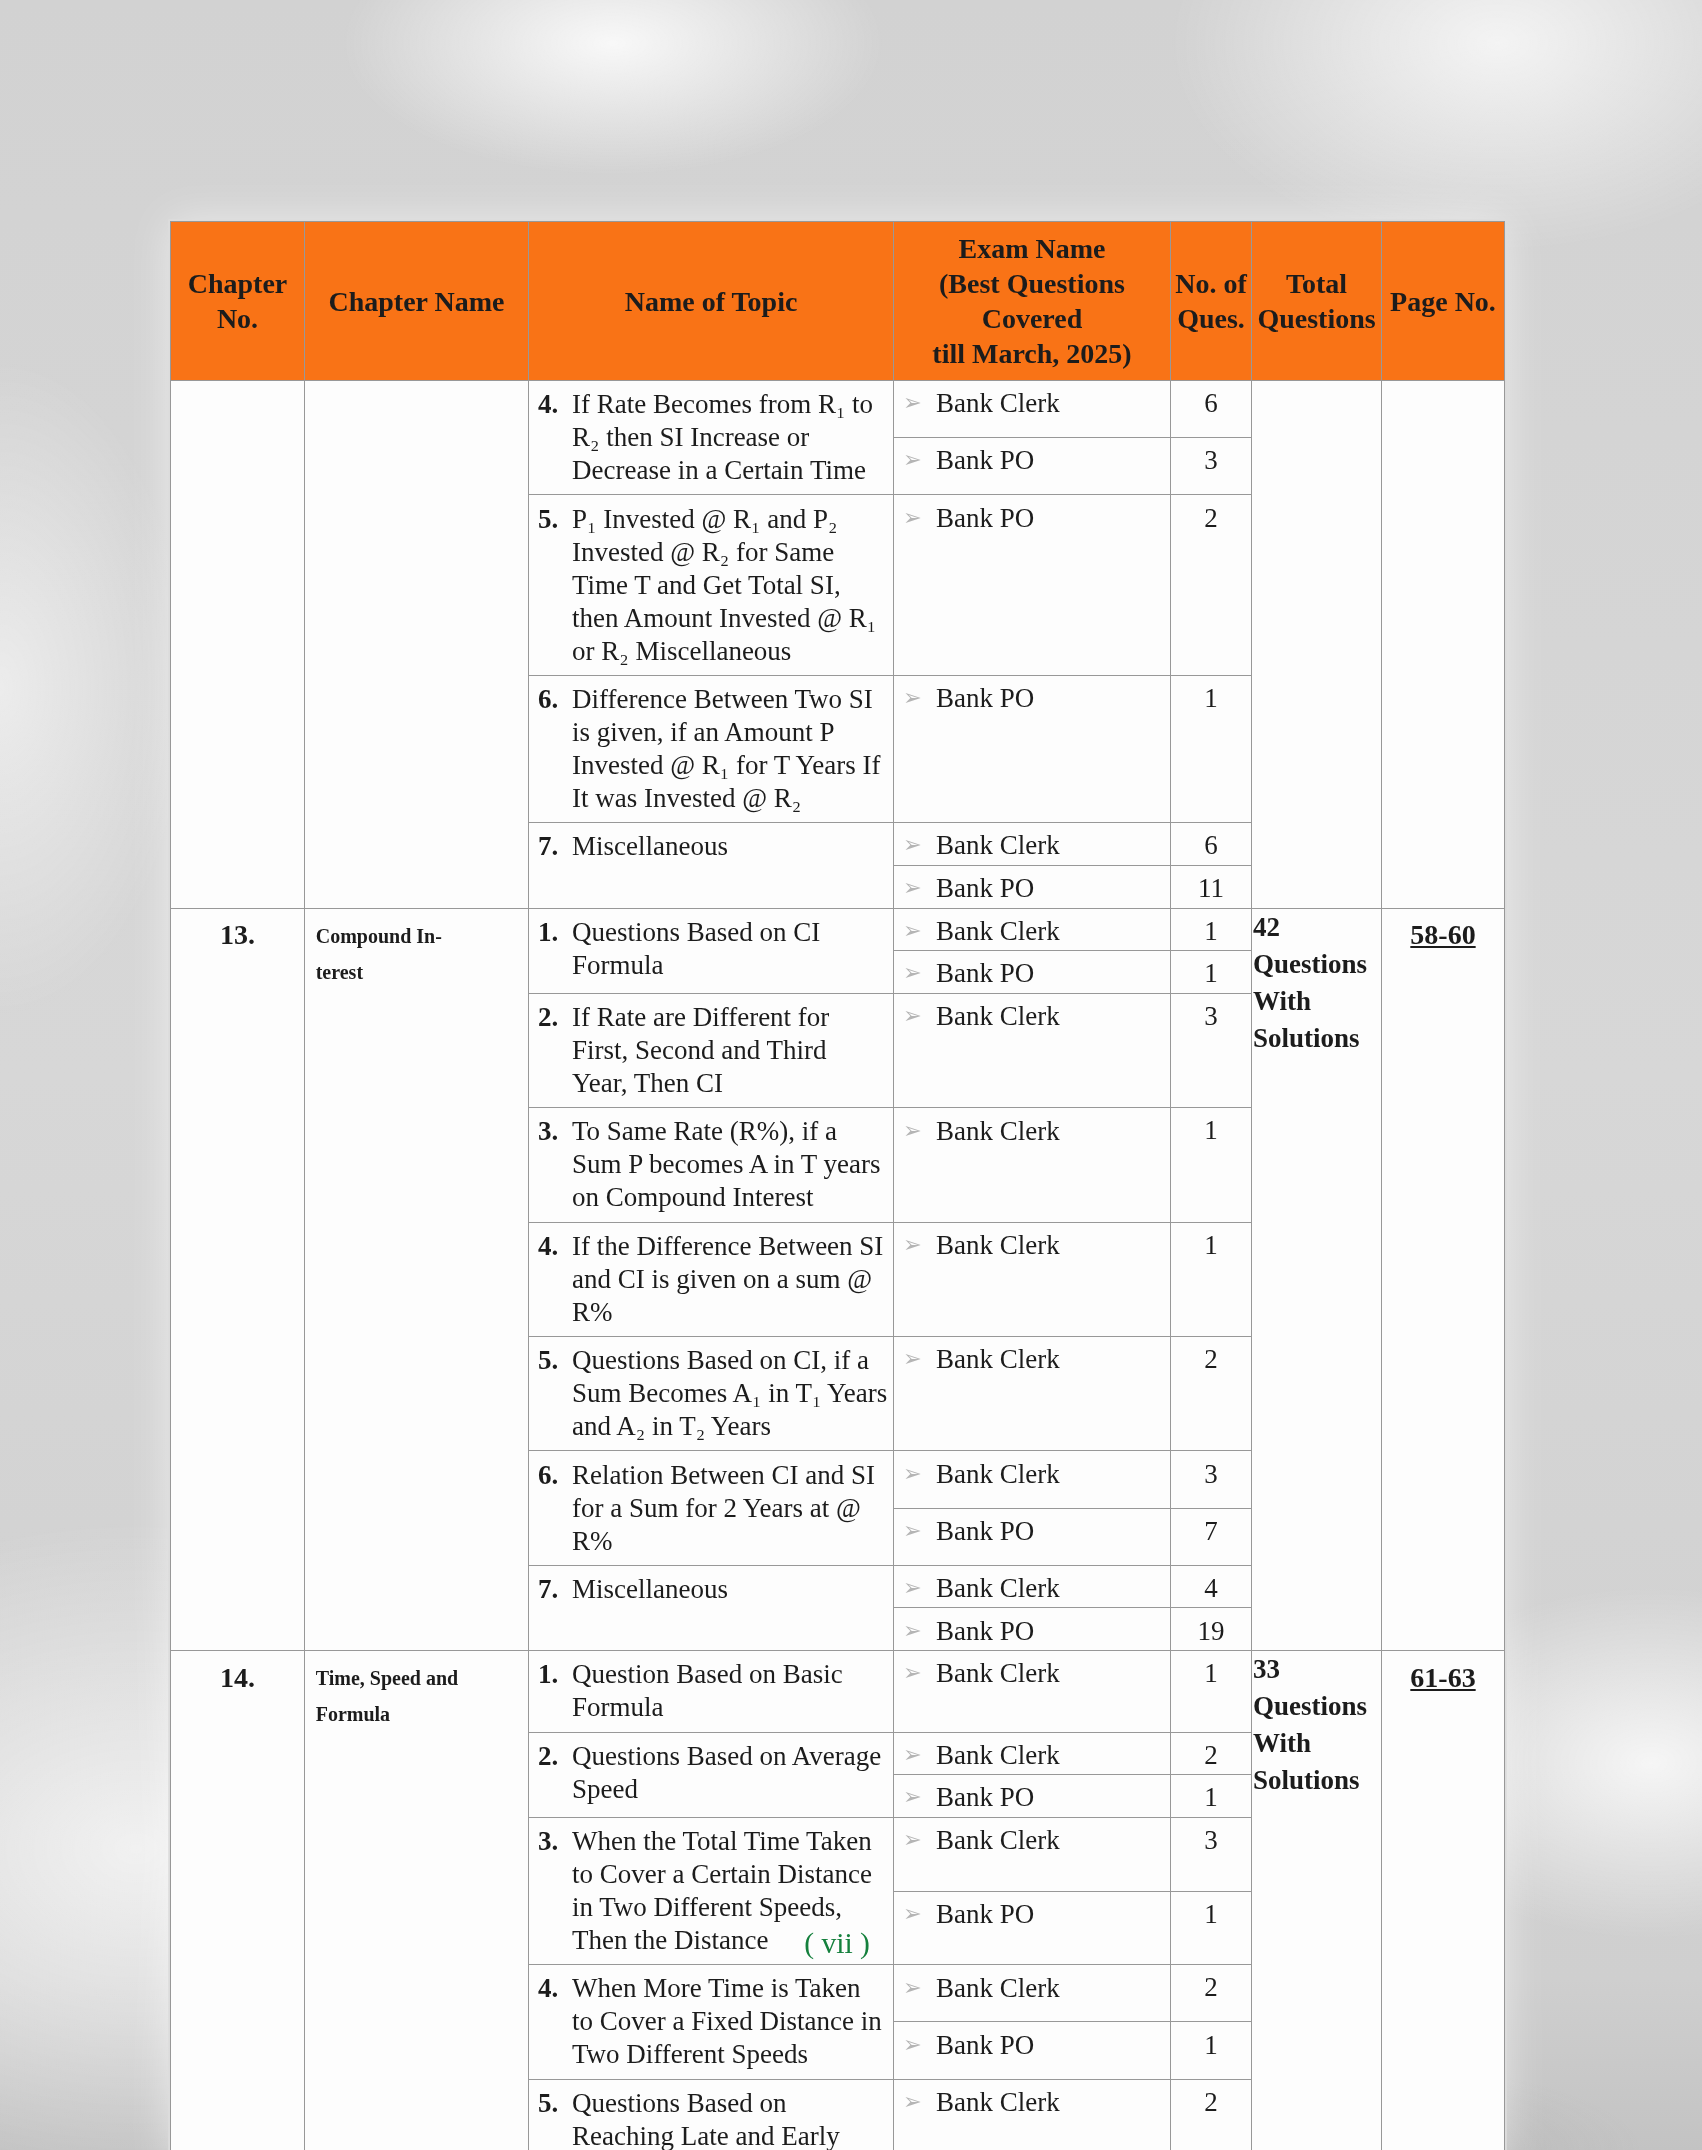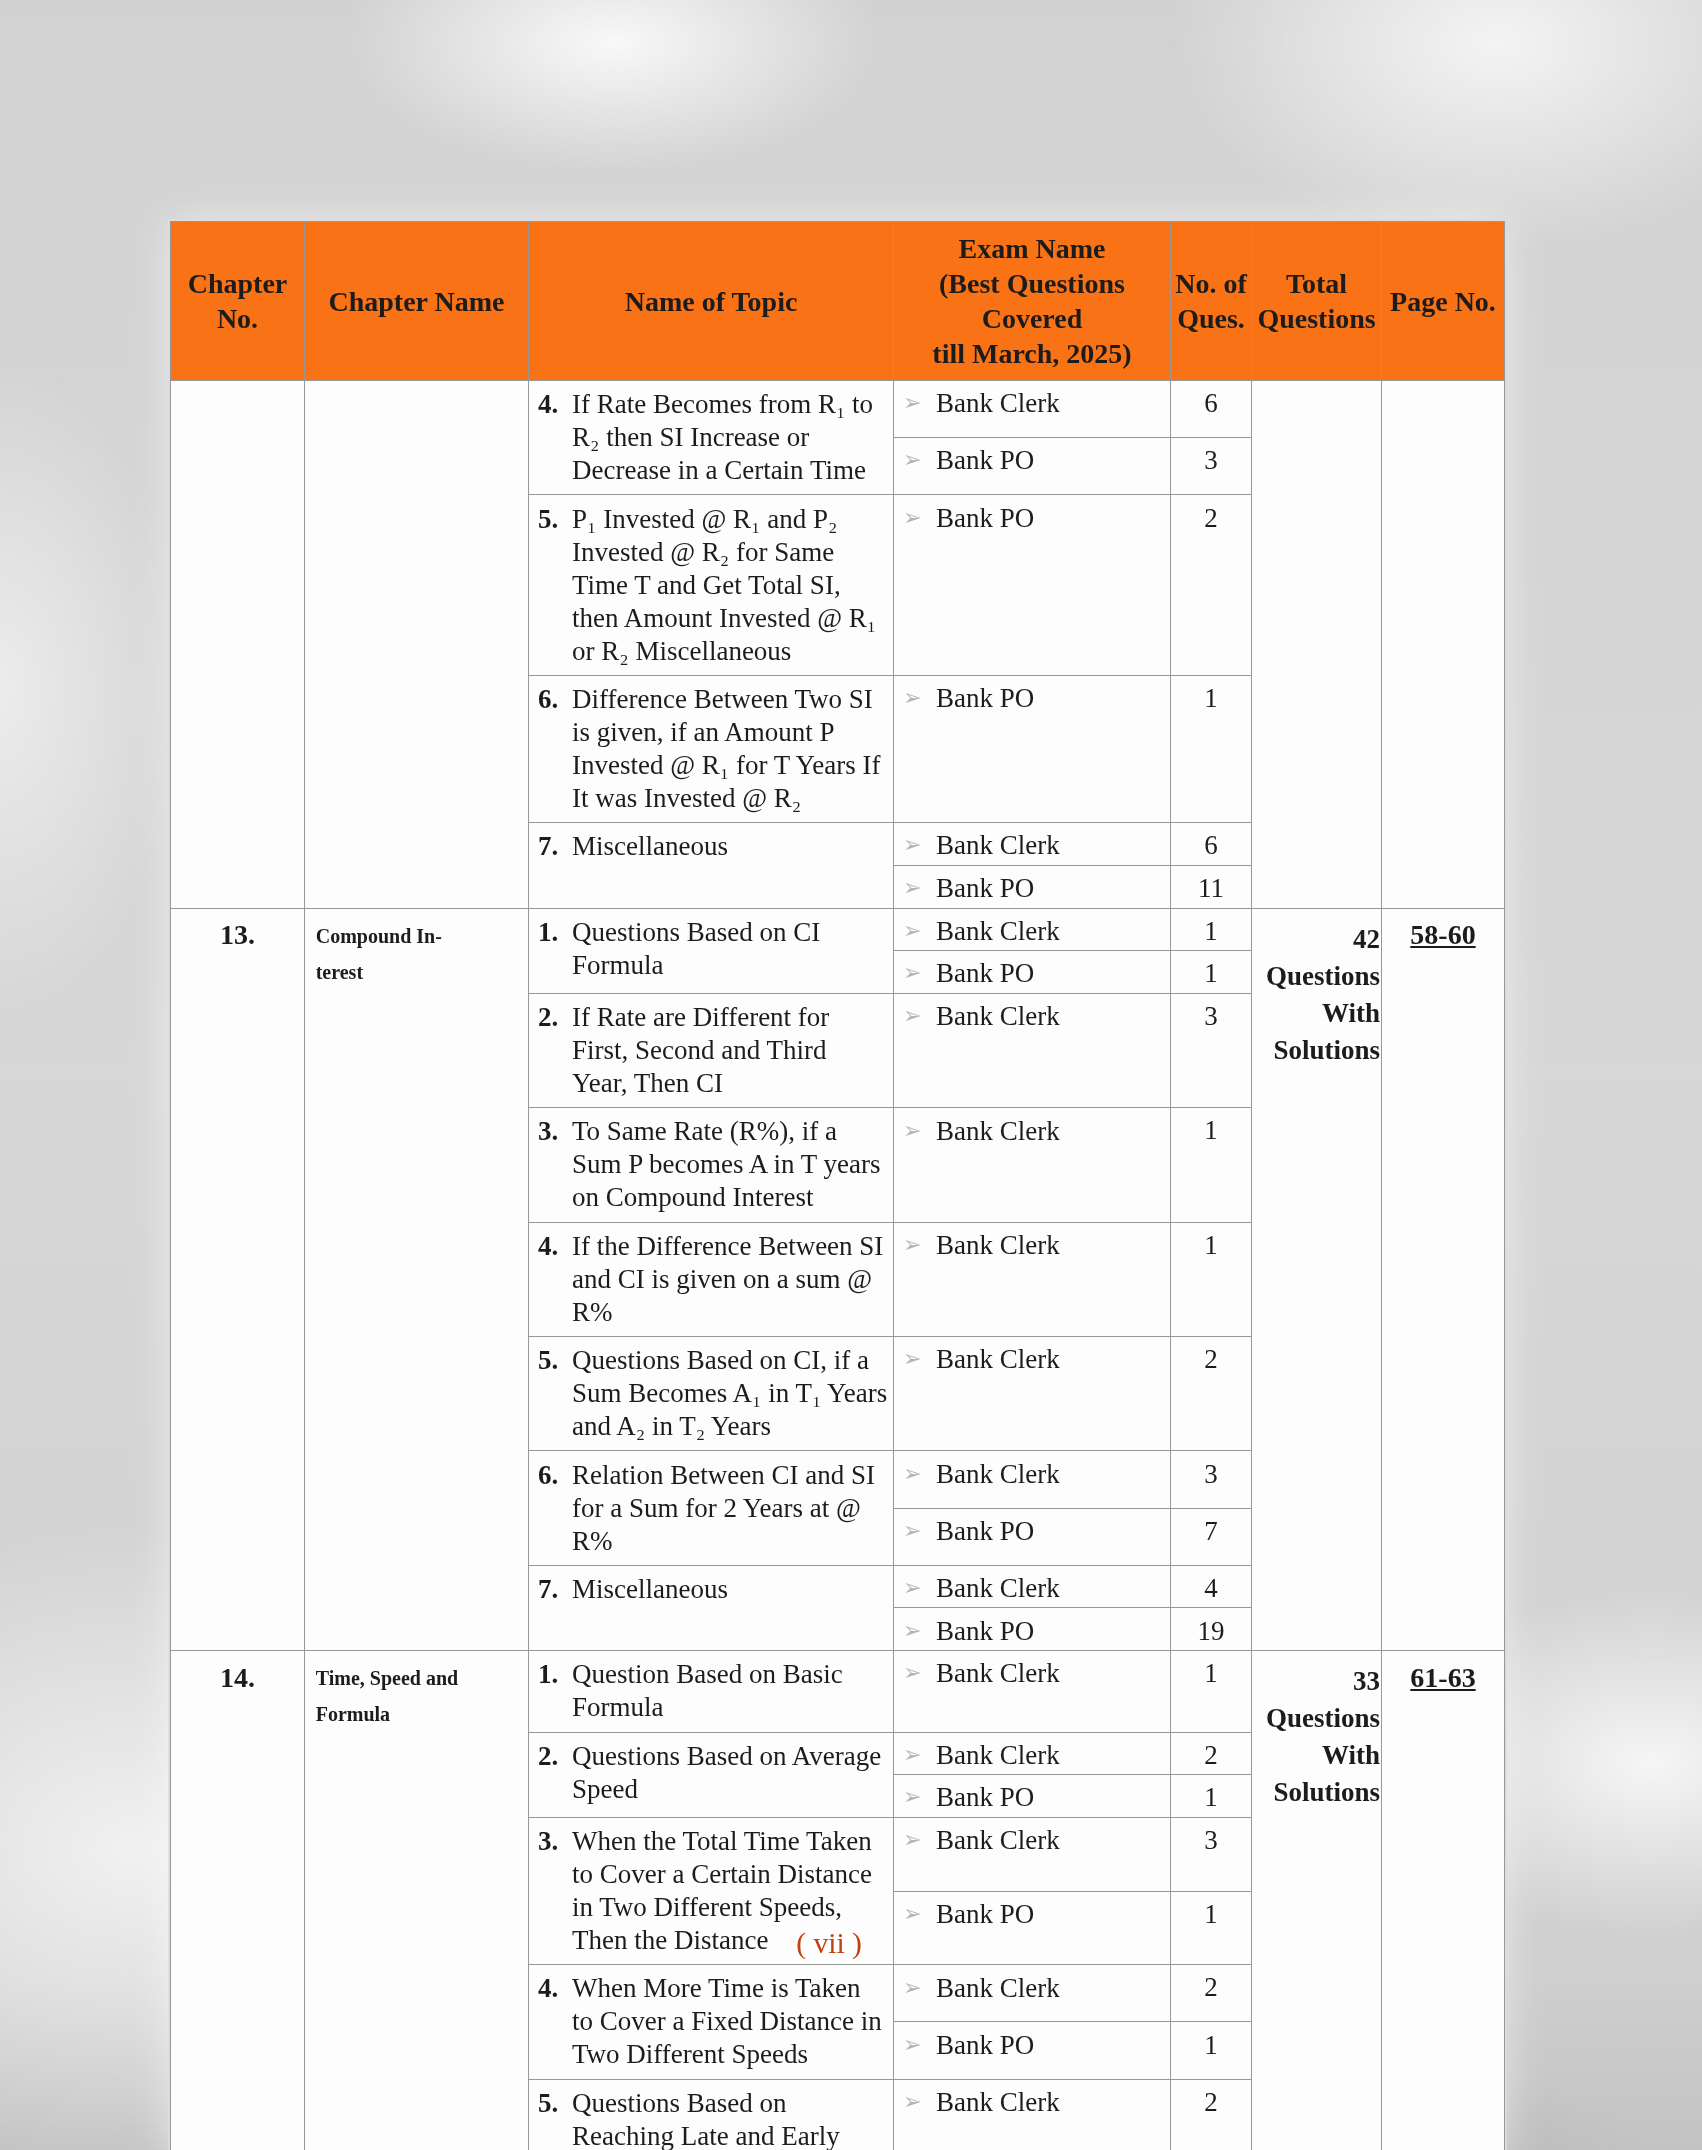--- a/index.html
+++ b/index.html
@@ -79,40 +79,40 @@
     color: #b5b5b5;
     font-size: 22.4px;
     margin-right: 14.3px;
     vertical-align: 1.8px;
   }
   .count {
     text-align: center;
     padding-top: 7.2px;
   }
   .total {
-    text-align: right;
+    text-align: left;
     font-weight: bold;
     line-height: 37px;
-    padding-top: 12px;
+    padding-top: 0;
   }
   .pageno {
     text-align: center;
     font-weight: bold;
     font-size: 28px;
     padding-top: 10.7px;
     text-decoration: underline;
   }
   .footer {
     position: absolute;
-    left: 162px;
+    left: 170px;
     width: 1334px;
     top: 1927px;
     text-align: center;
     font-size: 29.6px;
-    color: #c2410c;
+    color: #15803d;
   }
 </style>
 </head>
 <body>
 
 <div class="sheet">
   <table>
     <colgroup>
       <col style="width:134px">
       <col style="width:224px">

